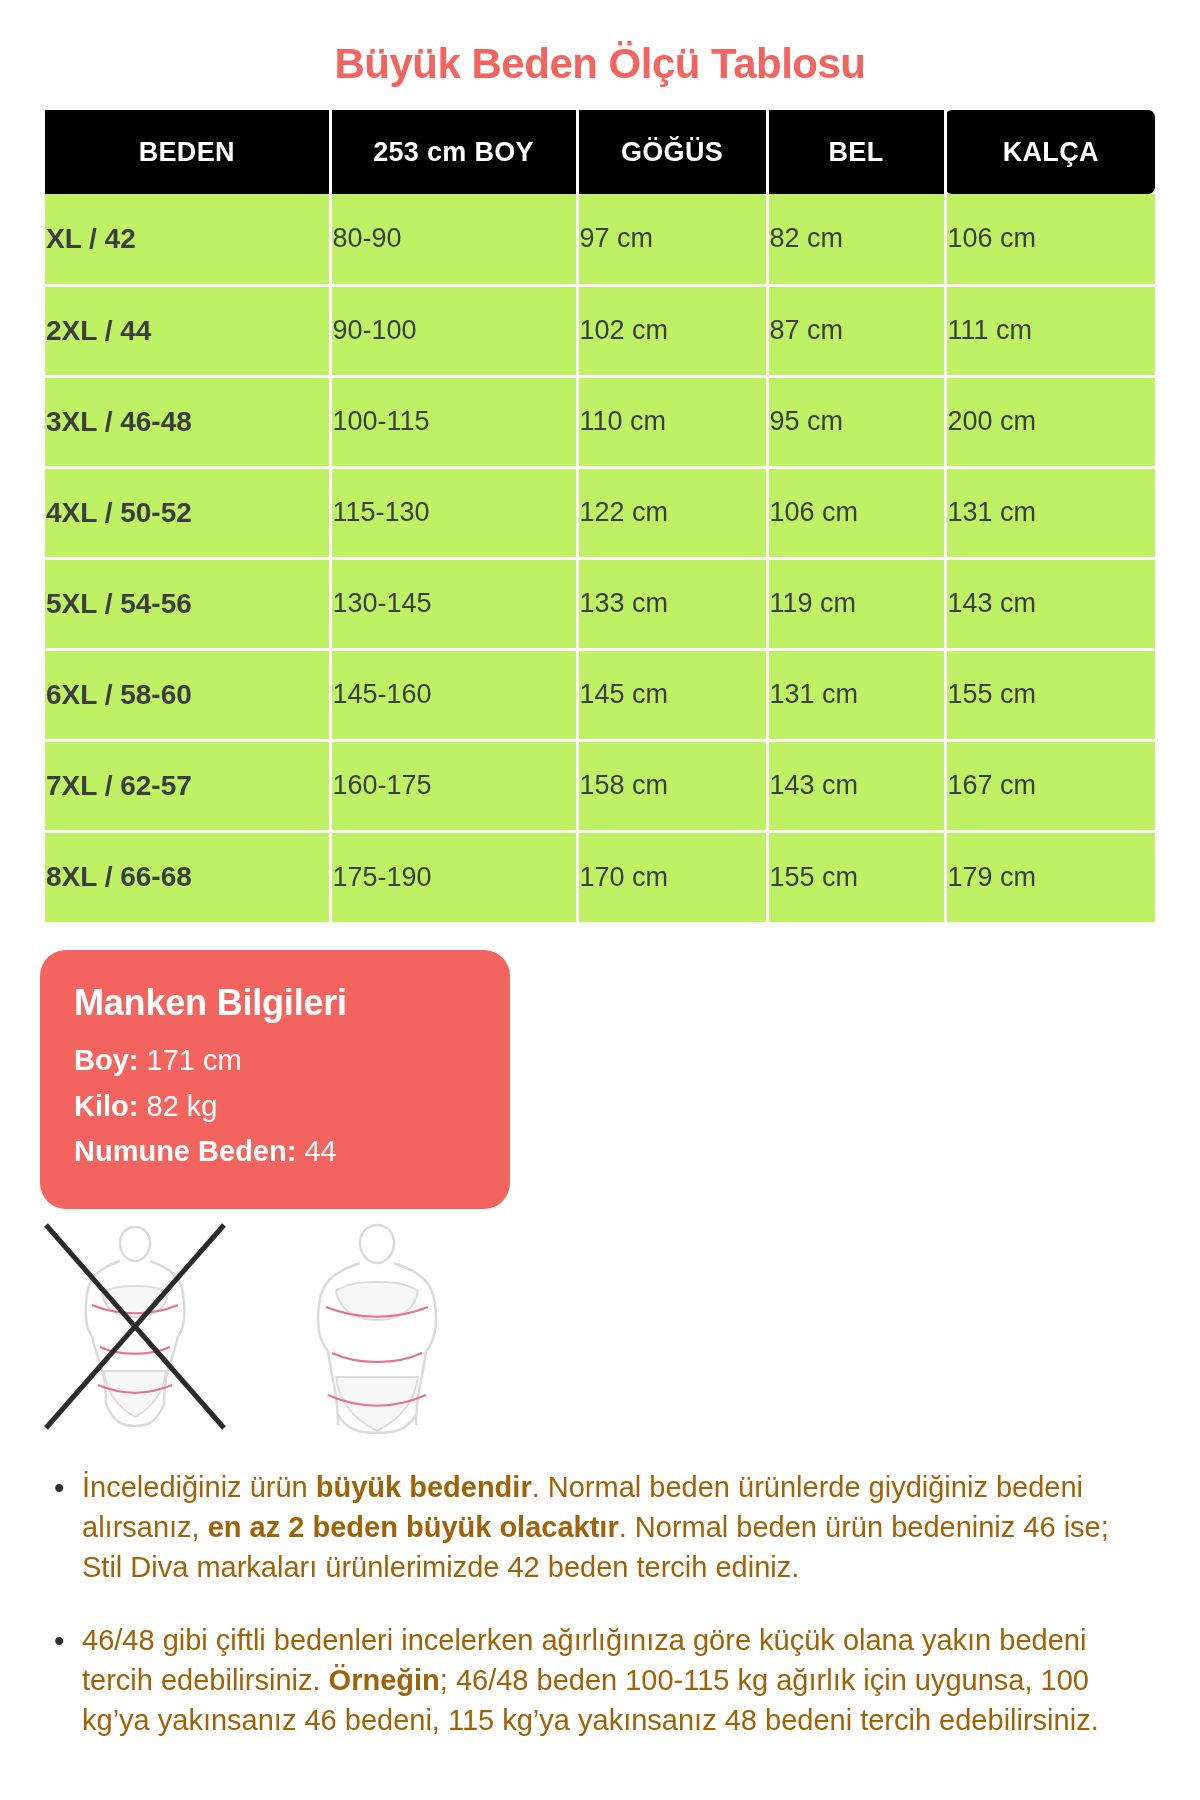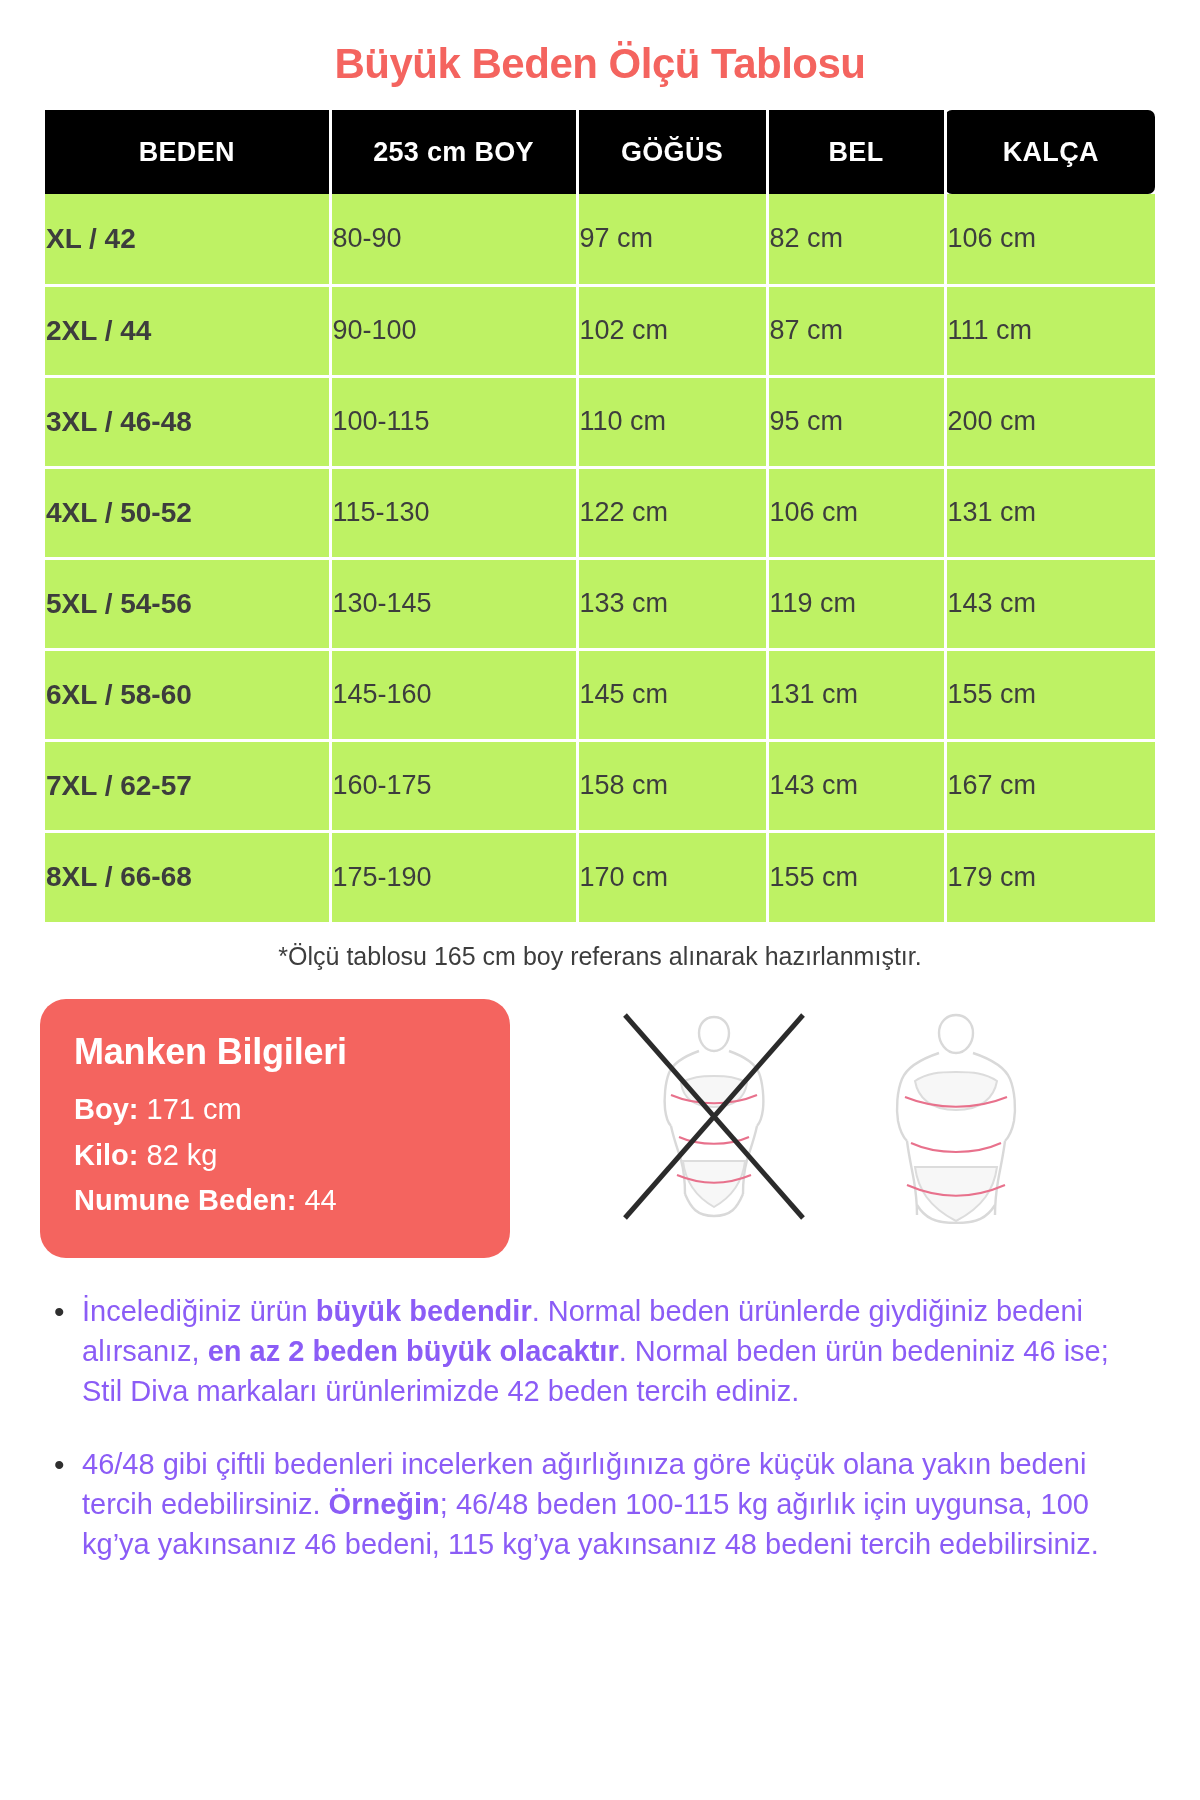--- a/index.html
+++ b/index.html
@@ -72,20 +72,21 @@
     color: #3d3d3d;
     margin: 20px 0 0 0;
   }
 
   
   .mid {
     display: flex;
     align-items: flex-start;
     margin-top: 28px;
     padding-left: 0px;
+    flex-direction: column;
   }
   .model-card {
     width: 470px;
     background: #f4645f;
     border-radius: 26px;
     padding: 28px 34px 30px 34px;
     color: #ffffff;
   }
   .model-card h2 {
     margin: 4px 0 18px 0;
@@ -131,21 +132,21 @@
     flex: 0 0 34px;
     font-size: 30px;
     line-height: 40px;
     color: #2f2f2f;
     text-align: left;
     padding-left: 6px;
   }
   .btxt {
     font-size: 29px;
     line-height: 1.37;
-    color: #8b5cf6;
+    color: #a16207;
   }
   .btxt b { font-weight: bold; }
 </style>
 </head>
 <body>
 
 <div class="page">
 
   <h1 class="title">Büyük Beden Ölçü Tablosu</h1>
 
@@ -219,21 +220,20 @@
         <tr>
           <td class="beden">8XL / 66-68</td>
           <td>175-190</td>
           <td>170 cm</td>
           <td>155 cm</td>
           <td>179 cm</td>
         </tr>
       </tbody>
   </table>
 
-  <p class="note">*Ölçü tablosu 165 cm boy referans alınarak hazırlanmıştır.</p>
 
   <div class="mid">
 
     <div class="model-card">
       <h2>Manken Bilgileri</h2>
       <div class="model-row">
         <b>Boy</b><b>:</b>
         <span class="val">171 cm</span>
       </div>
       <div class="model-row">

